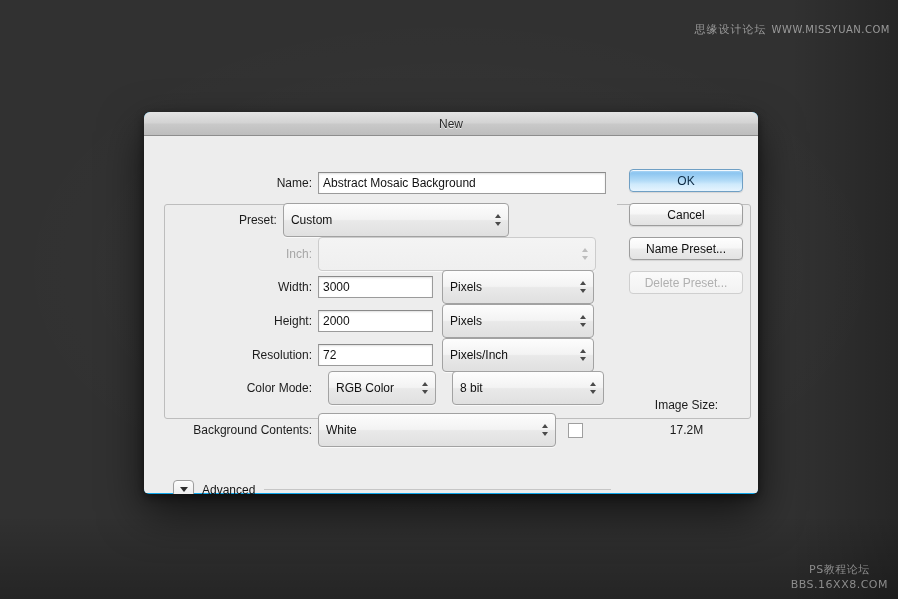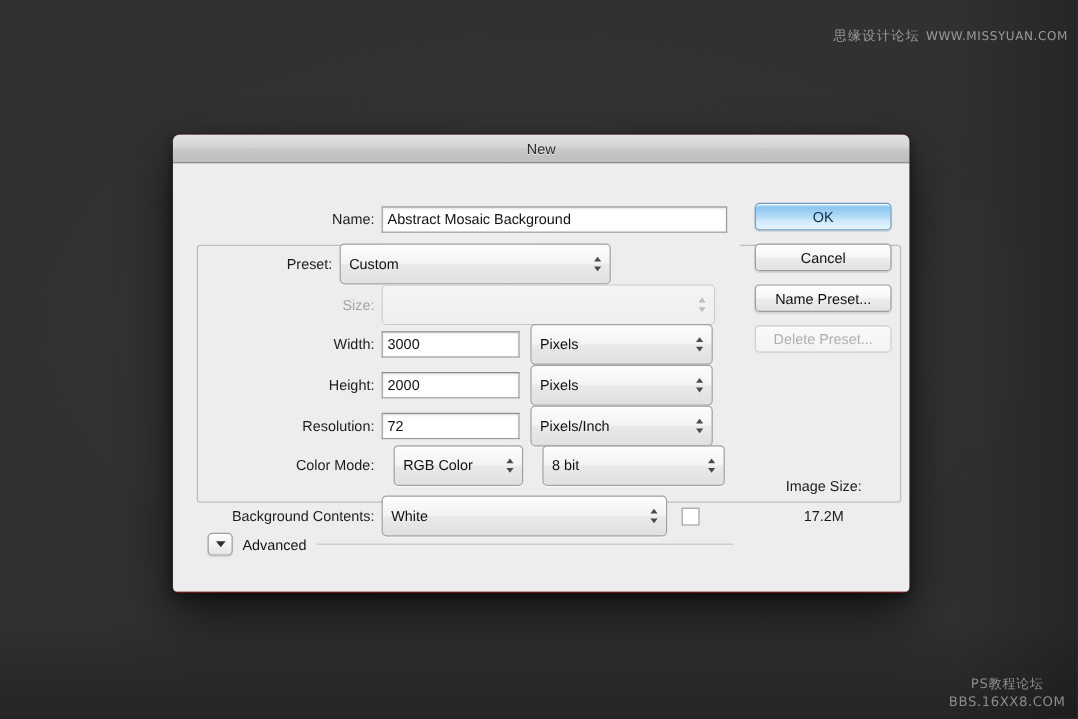--- a/index.html
+++ b/index.html
@@ -46,21 +46,21 @@
     color: #8c8c8c;
   }
   .wm-bottom .l1 { font-size: 11px; letter-spacing: 0.5px; }
   .wm-bottom .l2 { font-size: 11px; letter-spacing: 0.5px; }
 
   
   #dialog {
     position: absolute;
     left: 144px; top: 112px;
     width: 614px; height: 382px;
-    background: #7f1d1d;
+    background: #0ea5e9;
     border-radius: 6px 6px 5px 5px;
     box-shadow: 0 18px 44px rgba(0,0,0,0.62), 0 3px 10px rgba(0,0,0,0.45);
     overflow: hidden;
   }
   .titlebar {
     height: 24px;
     background: linear-gradient(to bottom, #e4e4e4 0%, #d3d3d3 48%, #c9c9c9 52%, #bdbdbd 100%);
     border-bottom: 1px solid #8d8d8d;
     display: flex; align-items: center; justify-content: center;
     position: relative;
@@ -257,21 +257,21 @@
       <div class="popup" style="width:278px;">
         <span>Custom</span>
         <span class="arrows">
             <i class="up"></i>
             <i class="dn"></i>
           </span>
       </div>
     </div>
 
     <div class="row" style="left:0px; top:101px; width:460px;">
-      <div class="lbl disabled" style="width:168px; margin-right:6px;">Size:</div>
+      <div class="lbl disabled" style="width:168px; margin-right:6px;">Inch:</div>
       <div class="popup disabled" style="width:278px;">
         <span></span>
         <span class="arrows">
             <i class="up"></i>
             <i class="dn"></i>
           </span>
       </div>
     </div>
 
     <div class="row" style="left:0px; top:134px; width:460px;">
@@ -333,21 +333,21 @@
       <div class="popup" style="width:238px;">
         <span>White</span>
         <span class="arrows">
             <i class="up"></i>
             <i class="dn"></i>
           </span>
       </div>
       <div class="swatch" style="margin-left:12px;"></div>
     </div>
 
-    <div class="row" style="left:29px; top:308px; width:440px;">
+    <div class="row" style="left:29px; top:344px; width:440px;">
       <div class="disclosure">
           <i></i>
         </div>
       <div class="adv-label">Advanced</div>
       <div class="adv-rule"></div>
     </div>
 
     <div style="position:absolute; left:485px; top:33px;">
       <div class="pushbtn default">
         <span>OK</span>

